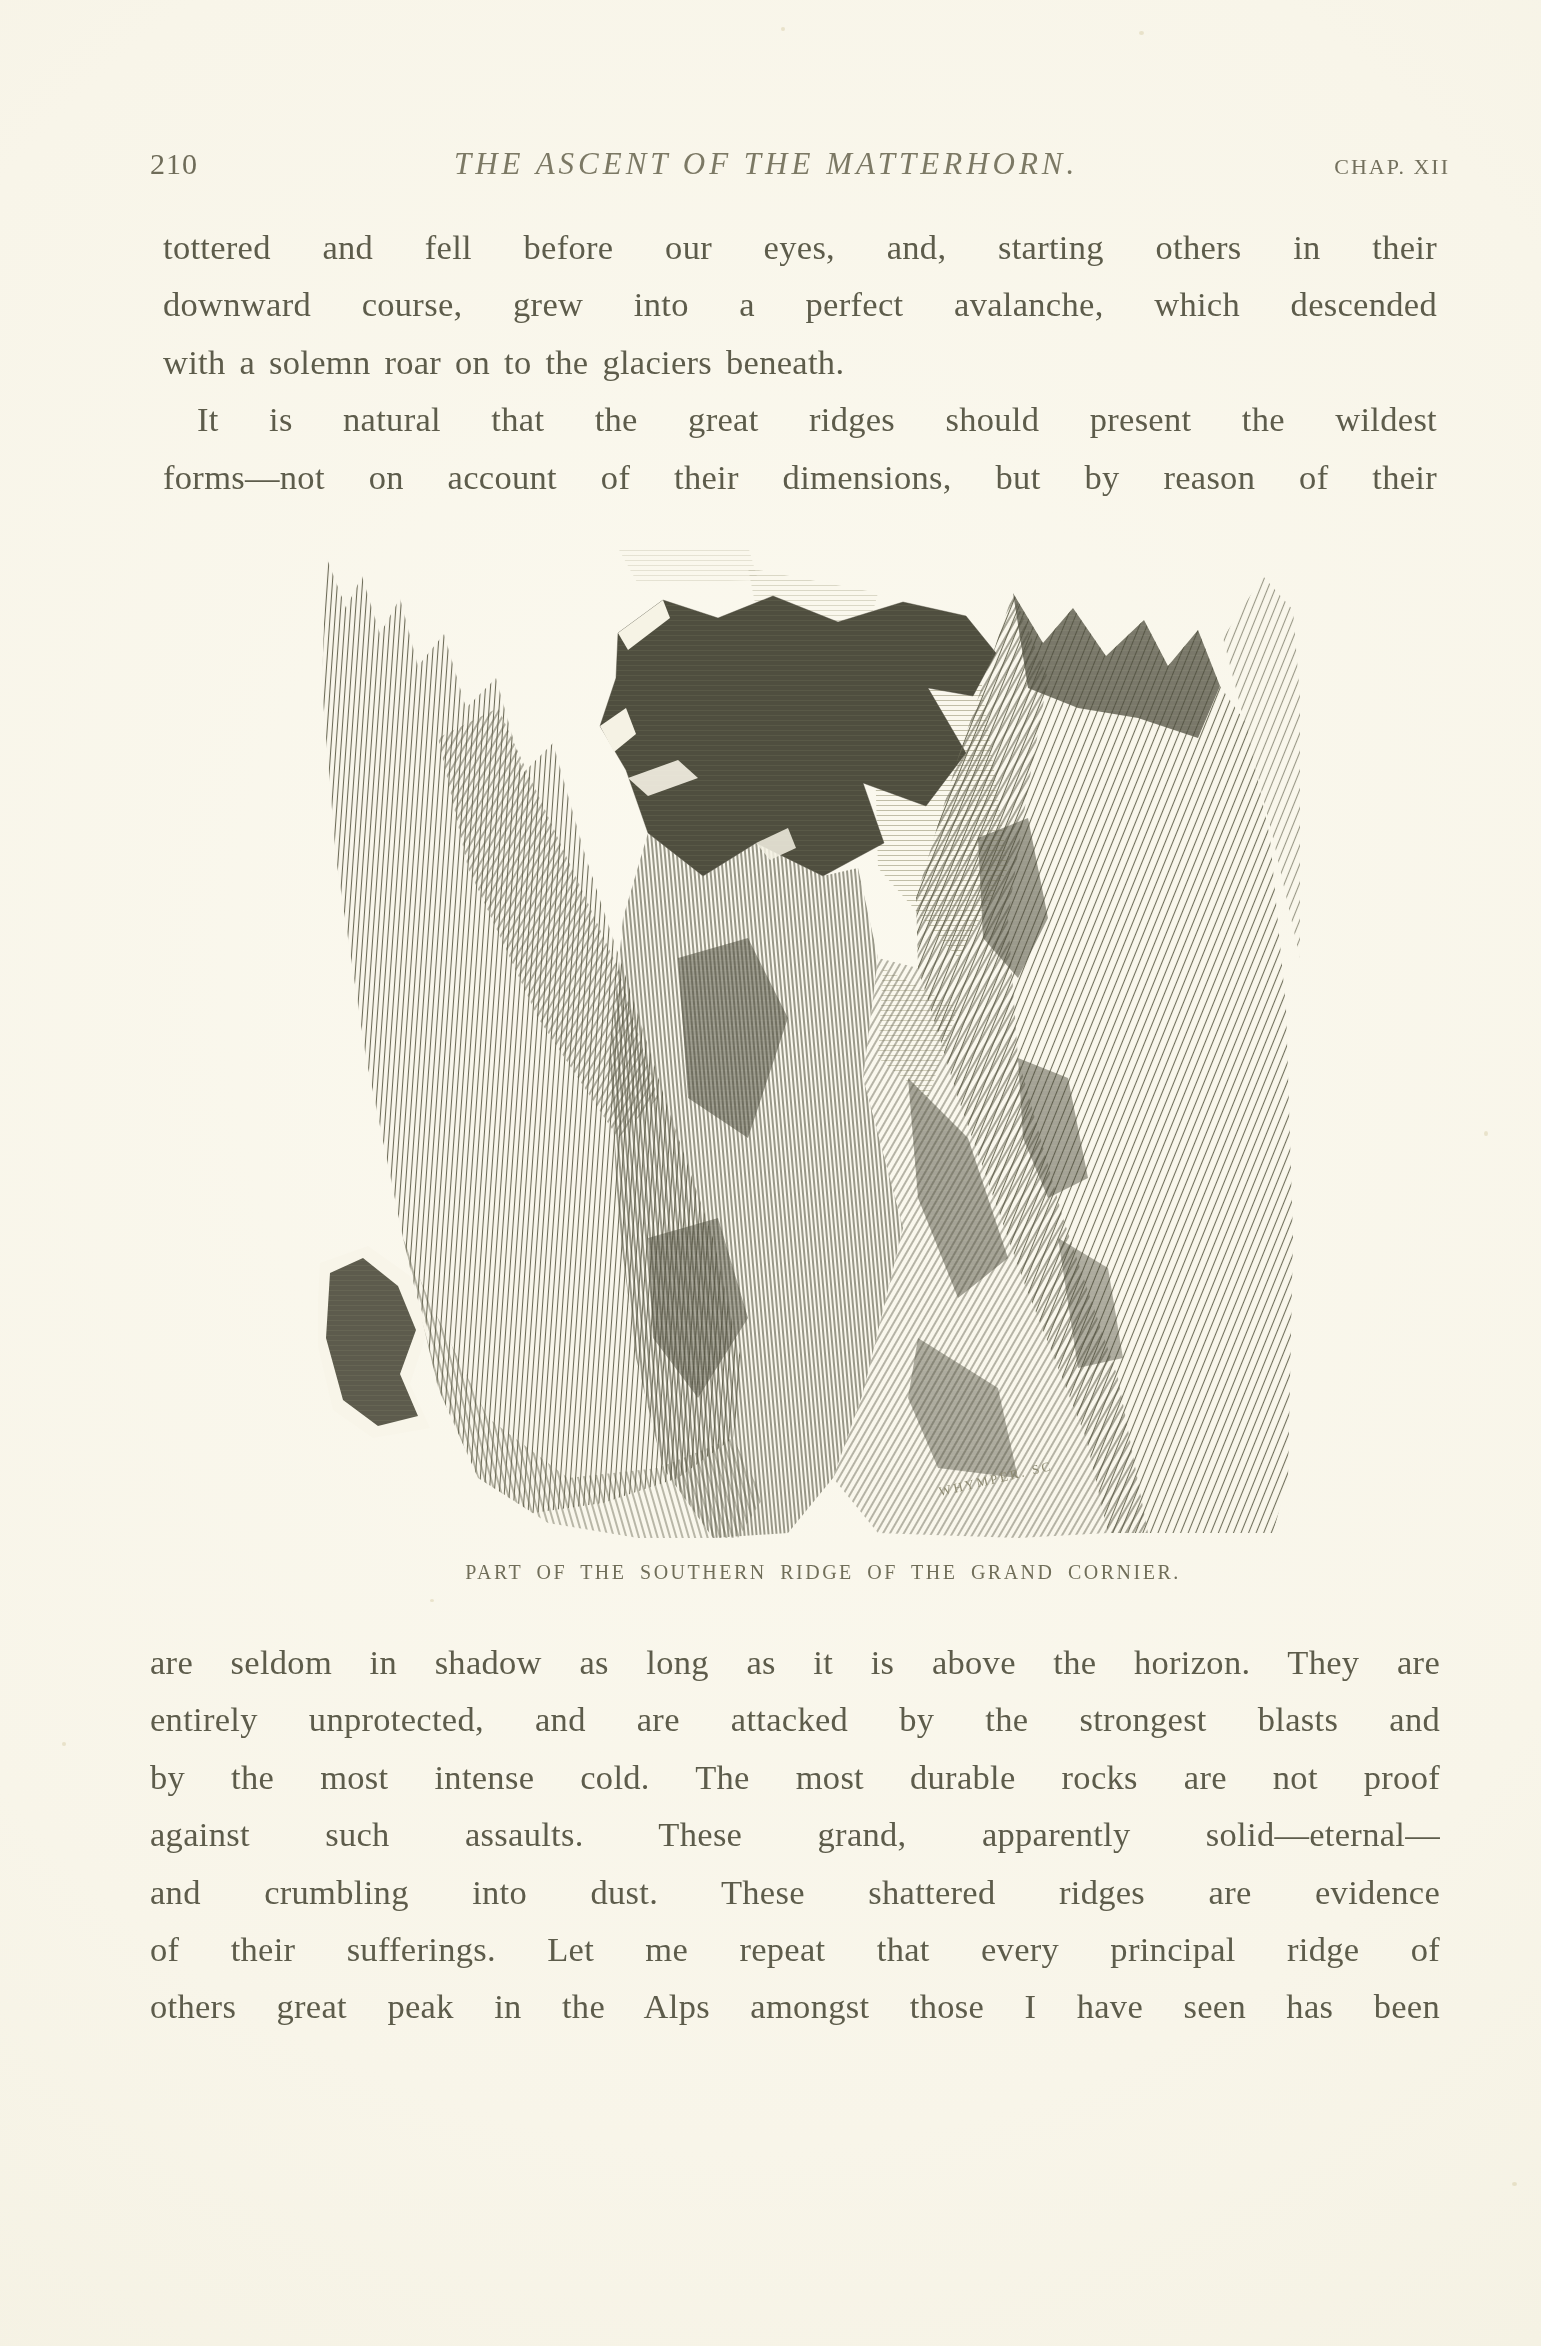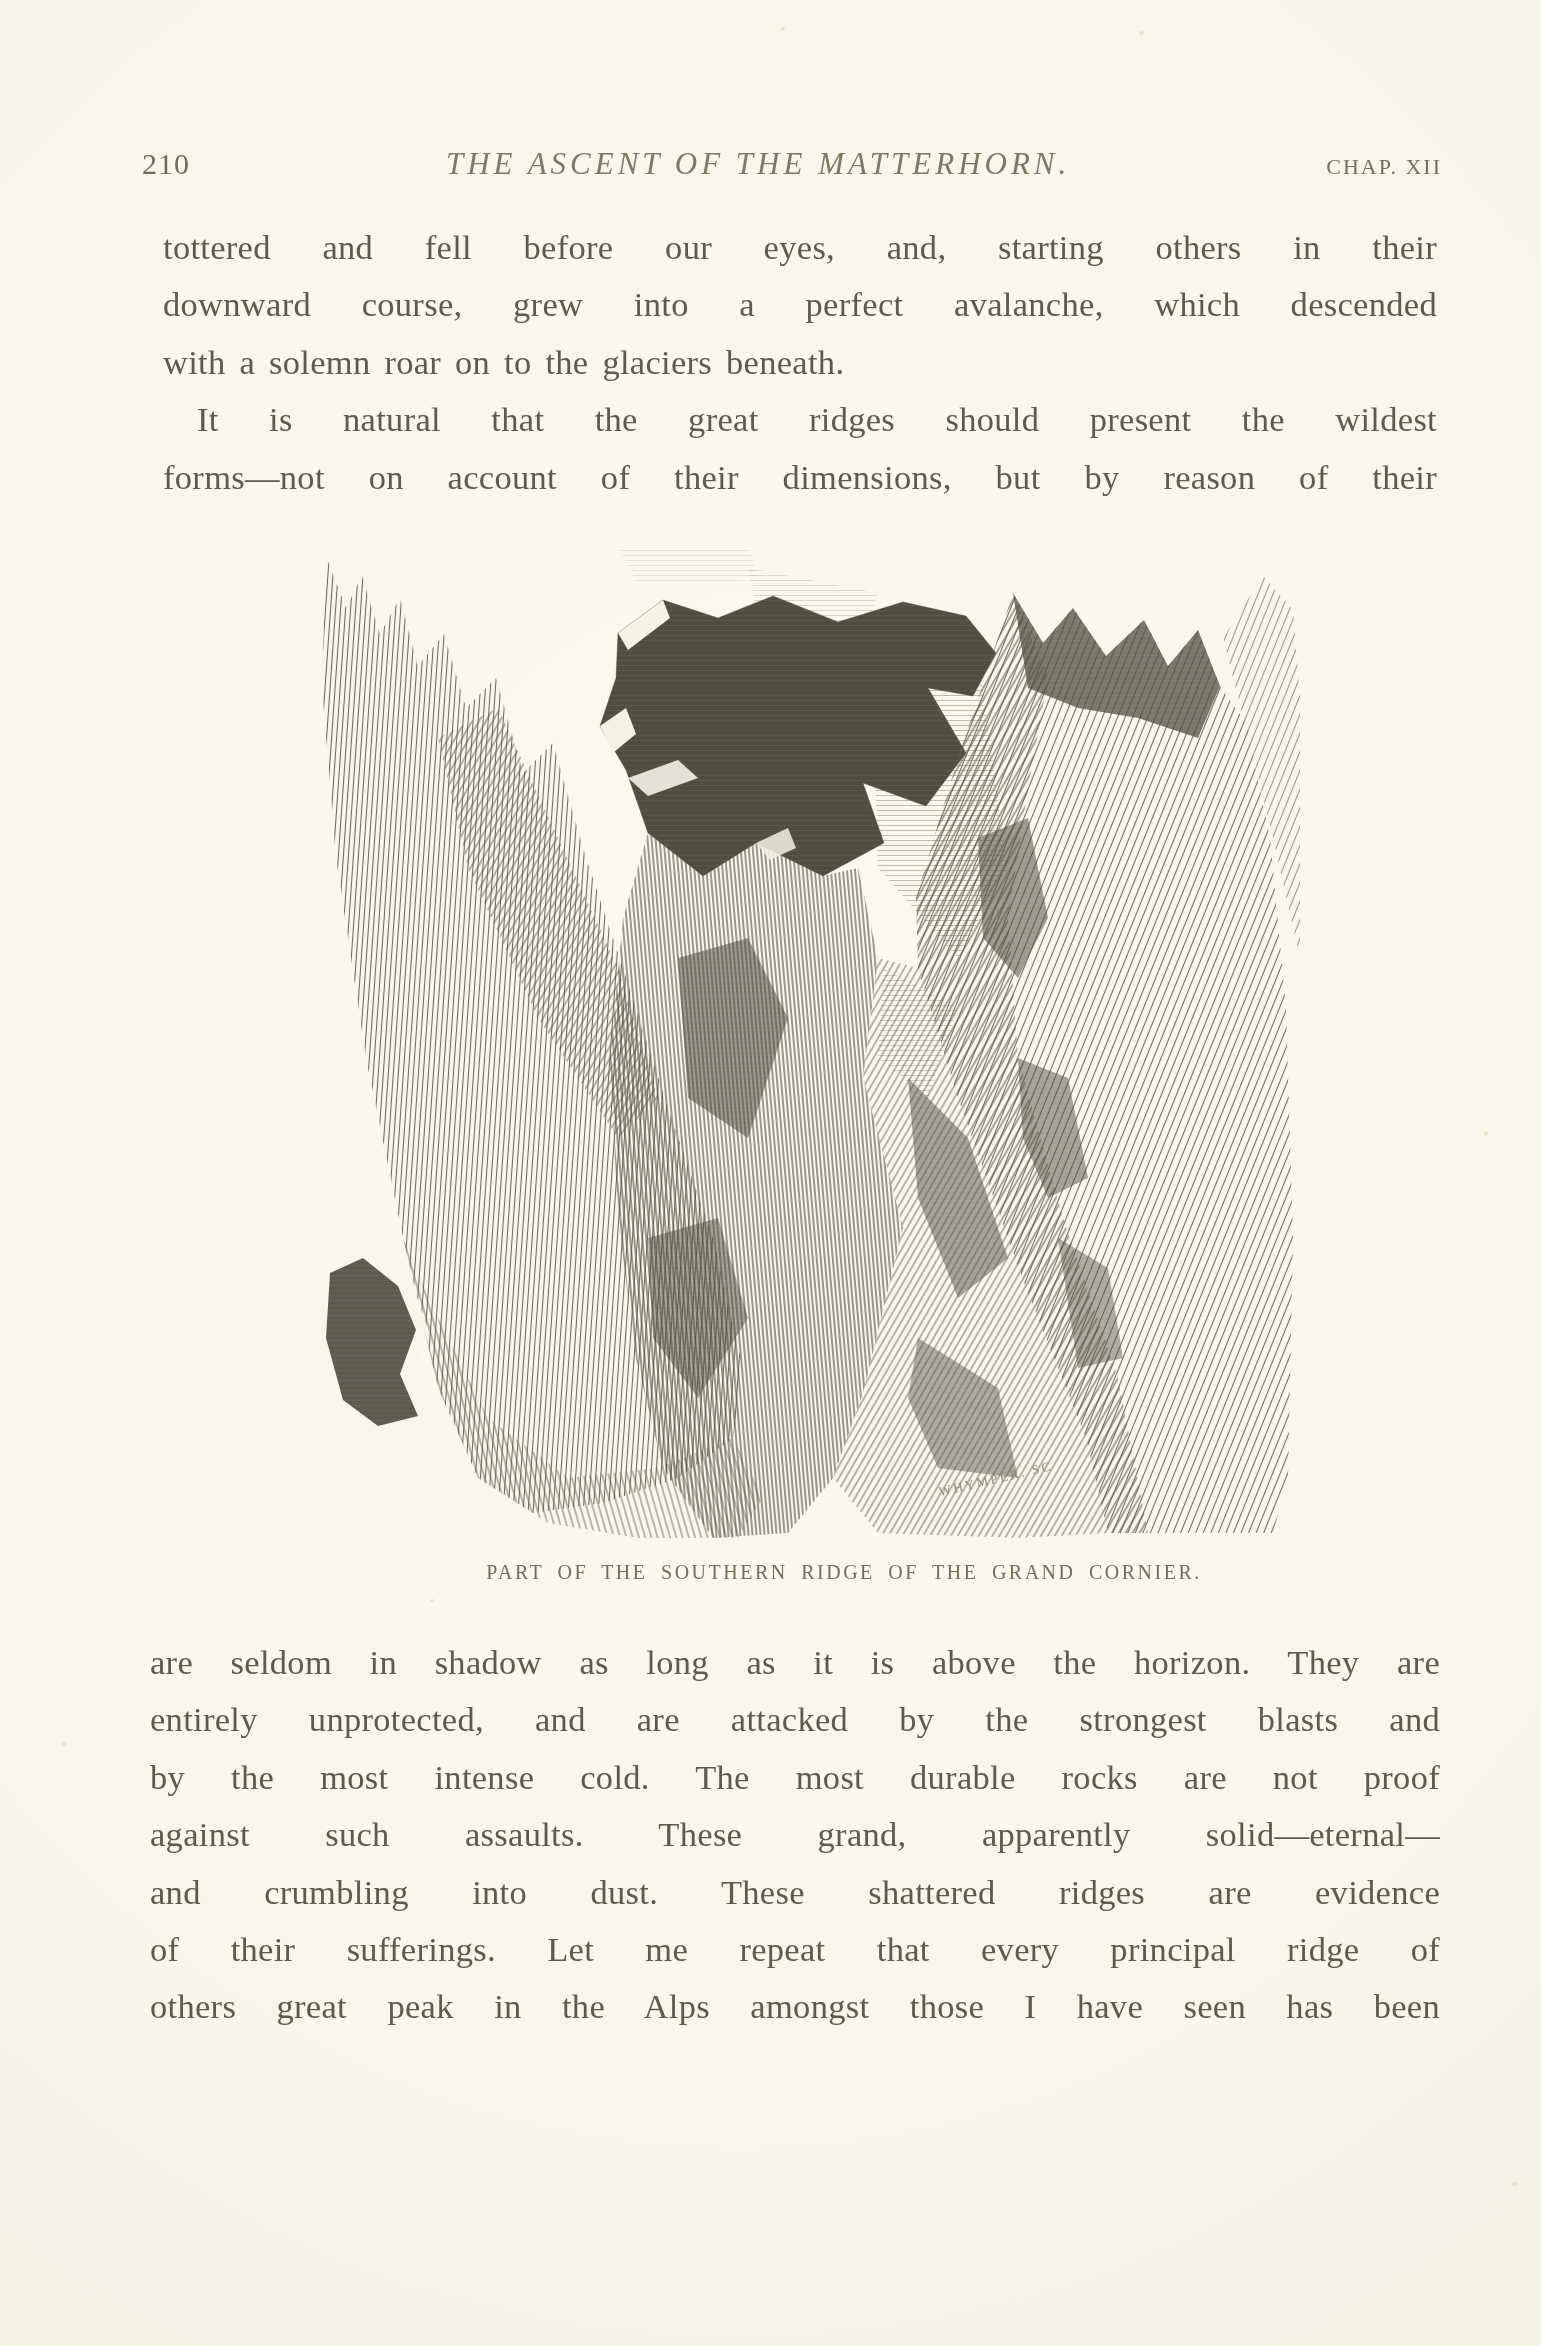--- a/index.html
+++ b/index.html
@@ -2,31 +2,31 @@
 <html><head>
 <meta charset="utf-8">
 <style>
   html,body{margin:0;padding:0;}
   body{width:1541px;height:2346px;background:#efecdc;}
   .page{
     position:relative;width:1541px;height:2346px;overflow:hidden;
     background:radial-gradient(ellipse 120% 90% at 48% 42%, #fbf9ef 0%, #f8f5e9 55%, #f2efdf 100%);
     font-family:"Liberation Serif", serif;color:#5e5d4c;
   }
-  header{position:absolute;left:142px;top:134px;width:1300px;display:flex;align-items:baseline;}
+  header{position:absolute;left:150px;top:134px;width:1300px;display:flex;align-items:baseline;}
   .pgnum{font-size:30px;color:#6f6c59;letter-spacing:1px;}
   .runtitle{flex:1;text-align:center;font-style:italic;font-size:31px;letter-spacing:4px;color:#7c7965;margin-top:12px;}
   .chap{font-size:22px;letter-spacing:2px;color:#73705d;}
   .text-block{position:absolute;font-size:34.5px;color:#5d5c4b;}
   .text-block.top{left:163px;top:219px;width:1274px;line-height:57.4px;}
   .text-block.bottom{left:150px;top:1634px;width:1290px;line-height:57.3px;}
   .line{height:57.4px;letter-spacing:0.3px;word-spacing:5px;white-space:nowrap;}
   .line.j{white-space:normal;text-align:justify;text-align-last:justify;word-spacing:2px;overflow:hidden;}
   .caption{
-    position:absolute;left:224px;top:1561px;width:1240px;text-align:center;
+    position:absolute;left:203px;top:1561px;width:1240px;text-align:center;
     font-size:20px;letter-spacing:2.5px;color:#706e59;word-spacing:6px;
   }
   figure{margin:0;position:absolute;left:318px;top:538px;width:985px;height:1005px;}
   svg{display:block;}
   .speck{position:absolute;border-radius:50%;background:rgba(176,158,92,0.22);}
 </style>
 </head>
 <body>
 
 <div class="page">

